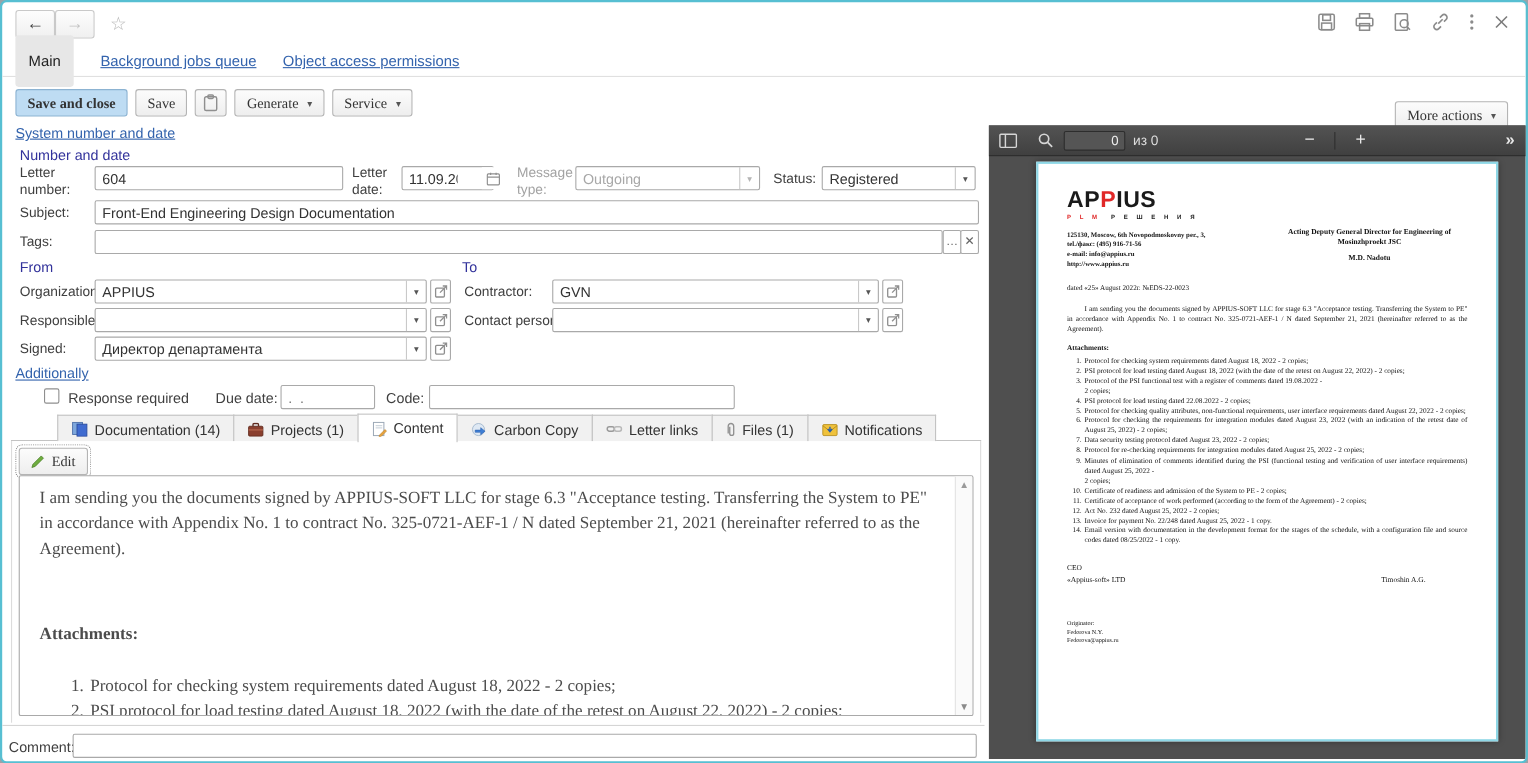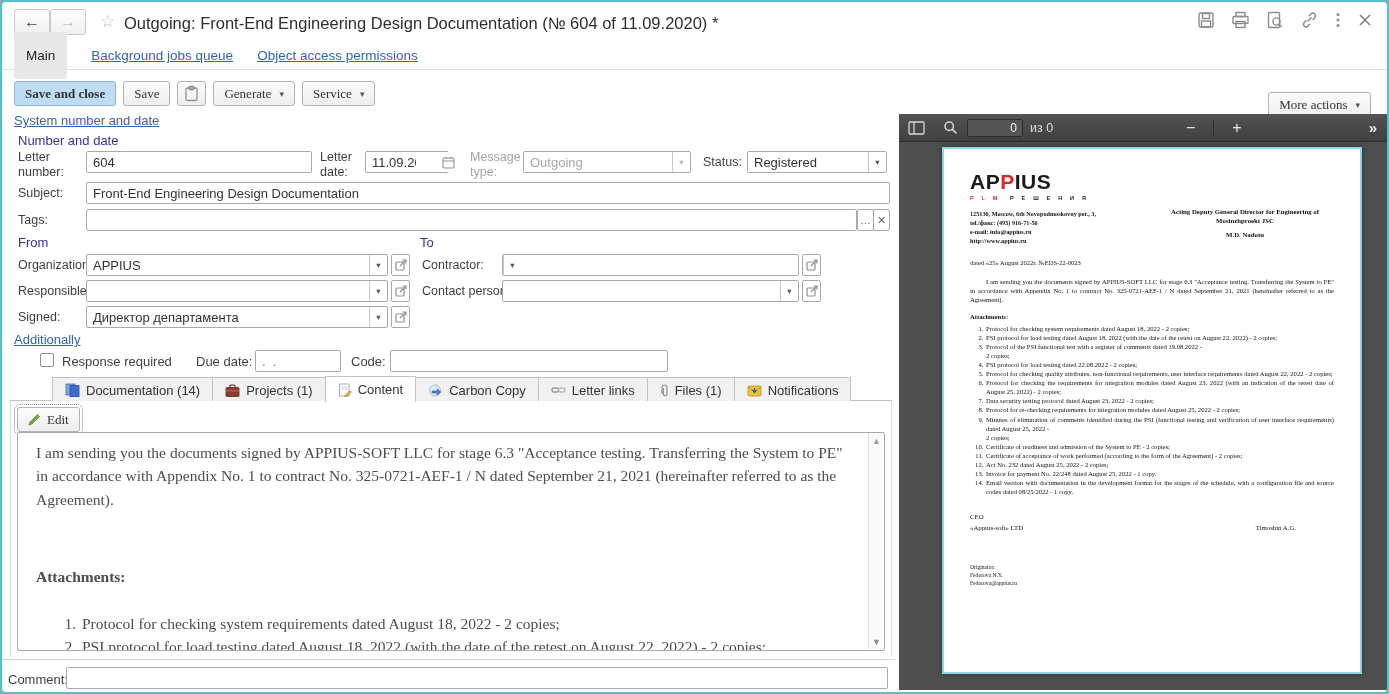--- a/index.html
+++ b/index.html
@@ -138,21 +138,20 @@
 </style>
 </head>
 <body>
 
 <div id="app">
 
   <div class="titlebar">
     <div class="navbtn back">←</div>
     <div class="navbtn fwd">→</div>
     <div class="star">☆</div>
-    <div class="wtitle">Outgoing: Front-End Engineering Design Documentation (№ 604 of 11.09.2020) *</div>
     <div class="winicons">
       <span>
           <svg width="18" height="18" viewBox="0 0 18 18" fill="none" stroke="#8b8b8b" stroke-width="1.4">
             <rect x="2" y="2" width="14" height="14" rx="1.5"></rect>
             <rect x="5.5" y="2.5" width="7" height="5"></rect>
             <rect x="4.5" y="10" width="9" height="6"></rect>
           </svg>
         </span>
       <span>
           <svg width="19" height="18" viewBox="0 0 19 18" fill="none" stroke="#8b8b8b" stroke-width="1.4">
@@ -272,20 +271,21 @@
       <span class="arrow">▾</span>
   </div>
   <div class="openbtn" style="top:252px;left:389px">
       <svg width="12" height="12" viewBox="0 0 12 12" fill="none" stroke="#8f8f8f" stroke-width="1.2">
         <rect x="1" y="3" width="8" height="8" rx="1"></rect>
         <path d="M5 7 L11 1 M7.5 1 H11 V4.5"></path>
       </svg>
     </div>
   <div class="flabel" style="top:256px;left:420px">Contractor:</div>
   <div class="combo" style="top:252px;left:500px;width:297px">
+    <span class="val">GVN</span>
       <span class="arrow">▾</span>
   </div>
   <div class="openbtn" style="top:252px;left:800px">
       <svg width="12" height="12" viewBox="0 0 12 12" fill="none" stroke="#8f8f8f" stroke-width="1.2">
         <rect x="1" y="3" width="8" height="8" rx="1"></rect>
         <path d="M5 7 L11 1 M7.5 1 H11 V4.5"></path>
       </svg>
     </div>
 
   <div class="flabel" style="top:282px;left:16px">Responsible:</div>

